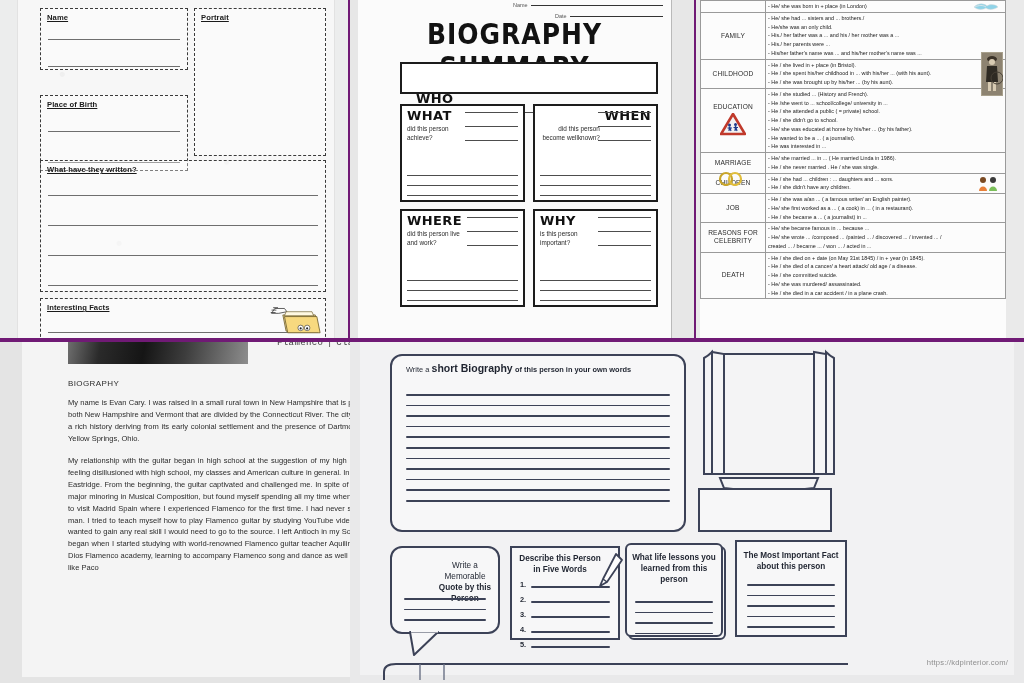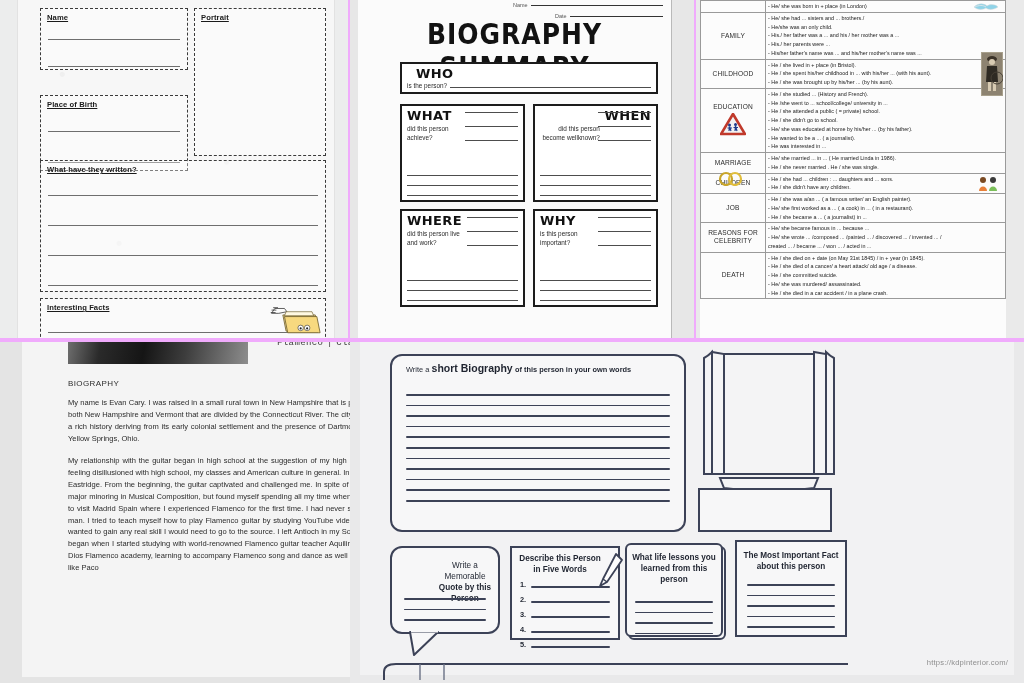--- a/index.html
+++ b/index.html
@@ -9,21 +9,21 @@
     background:#e9e9e9;
     font-family:"Liberation Sans", sans-serif;
     overflow:hidden;
     position:relative;
   }
   .collage{
     position:absolute;inset:0;
     display:grid;
     grid-template-columns:348px 2px 344px 2px 328px;
     grid-template-rows:338px 4px 341px;
-    background:#f0abfc;
+    background:#701a75;
   }
 
   
   .panel{position:relative;overflow:hidden;background:#eeeeee;}
 
   
   .p1{grid-column:1/2;grid-row:1/2;background:#eceded;}
   .p1 .sheet{
     position:absolute;left:18px;top:0;right:14px;bottom:0;
     background:#f7f7f7;
@@ -214,21 +214,21 @@
         </div>
         <div class="nd" style="padding-left:42px;">
           <i>Date</i>
           <span class="ln"></span>
         </div>
       </div>
 
       <div class="bigtitle">BIOGRAPHY SUMMARY</div>
 
       <div class="wbox" style="left:42px;top:62px;width:258px;height:32px;">
-        <div class="kw" style="margin-left:9px;">WHO</div>
+        <div class="kw" style="margin-left:9px;margin-top:25px;">WHO</div>
         <div style="display:flex;align-items:flex-end;gap:3px;margin-top:-1px;">
           <span class="sub">is the person?</span>
           <span style="flex:1;height:1px;background:#4d4d4d;margin-bottom:2px;"></span>
         </div>
       </div>
 
       <div class="wbox" style="left:42px;top:104px;width:125px;height:98px;">
         <div class="kw">WHAT</div>
         <div class="sub" style="width:56%;">did this person achieve?</div>
         <div class="rlines" style="top:6px;width:44%;">

